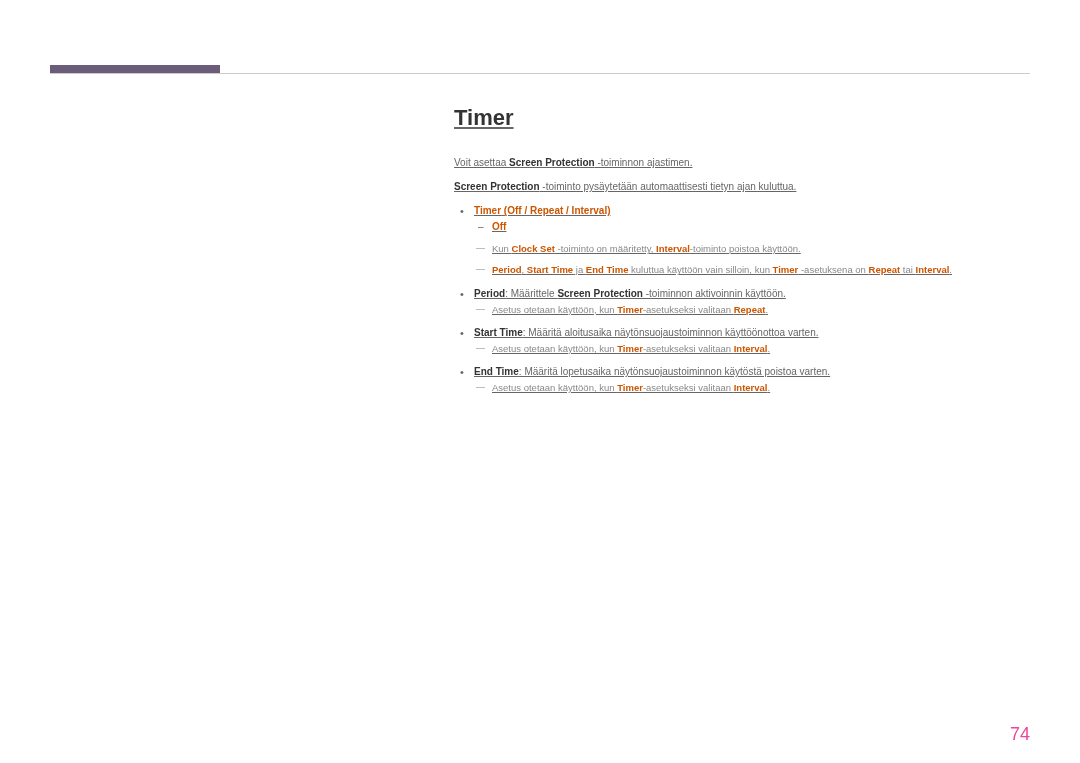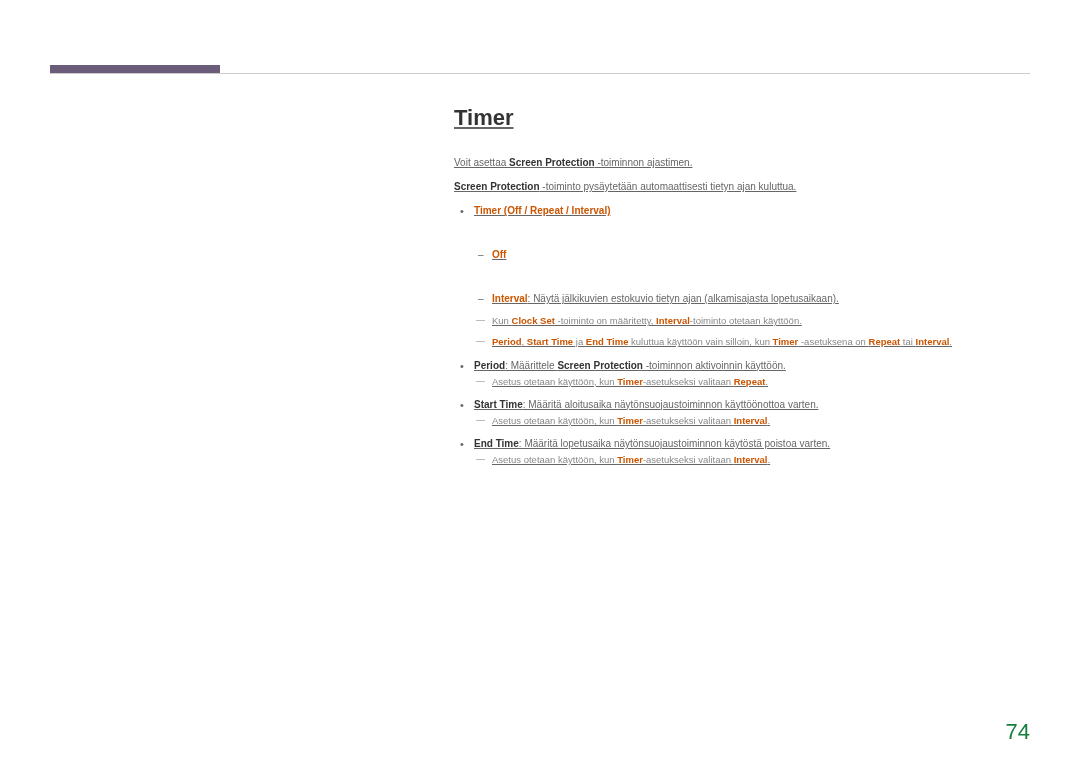--- a/index.html
+++ b/index.html
@@ -76,21 +76,20 @@
     font-size: 11px;
   }
   ul.dash {
     list-style: none;
     padding-left: 0;
   }
   ul.dash > li {
     position: relative;
     padding-left: 18px;
     margin-bottom: 6px;
-    margin-top: 28px;
   }
   ul.dash > li::before {
     content: "‒";
     position: absolute;
     left: 4px;
     color: #666666;
   }
   .note {
     position: relative;
     padding-left: 18px;
@@ -103,22 +102,22 @@
     position: absolute;
     left: 2px;
     color: #999999;
     font-size: 9px;
     top: 0;
   }
   .page-number {
     position: absolute;
     bottom: 18px;
     right: 50px;
-    font-size: 22px;
-    color: #15803d;
+    font-size: 18px;
+    color: #ec4899;
   }
 </style>
 </head>
 <body>
 
 <div class="top-bar"></div>
 <div class="divider"></div>
 
 <div class="content">
   <div class="title">Timer</div>
@@ -131,26 +130,23 @@
     <span class="hl-black">Screen Protection</span><span> -toiminto pysäytetään automaattisesti tietyn ajan kuluttua.</span>
   </div>
 
   <ul class="bullet">
     <li>
       <span class="hl">Timer</span><span class="hl"> (Off / Repeat / Interval)</span>
       <ul class="dash">
         <li>
           <span class="hl">Off</span>
         </li>
-        <li>
-          <span class="hl">Interval</span><span>: Näytä jälkikuvien estokuvio tietyn ajan (alkamisajasta lopetusaikaan).</span>
-        </li>
       </ul>
       <div class="note">
-        <span>Kun </span><span class="hl">Clock Set</span><span> -toiminto on määritetty, </span><span class="hl">Interval</span><span>-toiminto otetaan käyttöön.</span>
+        <span>Kun </span><span class="hl">Clock Set</span><span> -toiminto on määritetty, </span><span class="hl">Interval</span><span>-toiminto poistoa käyttöön.</span>
       </div>
       <div class="note">
         <span class="hl">Period</span><span>, </span><span class="hl">Start Time</span><span> ja </span><span class="hl">End Time</span><span> kuluttua käyttöön vain silloin, kun </span><span class="hl">Timer</span><span> -asetuksena on </span><span class="hl">Repeat</span><span> tai </span><span class="hl">Interval</span><span>.</span>
       </div>
     </li>
 
     <li>
       <span class="hl-black">Period</span><span>: Määrittele </span><span class="hl-black">Screen Protection</span><span> -toiminnon aktivoinnin käyttöön.</span>
       <div class="note">
         <span>Asetus otetaan käyttöön, kun </span><span class="hl">Timer</span><span>-asetukseksi valitaan </span><span class="hl">Repeat</span><span>.</span>

